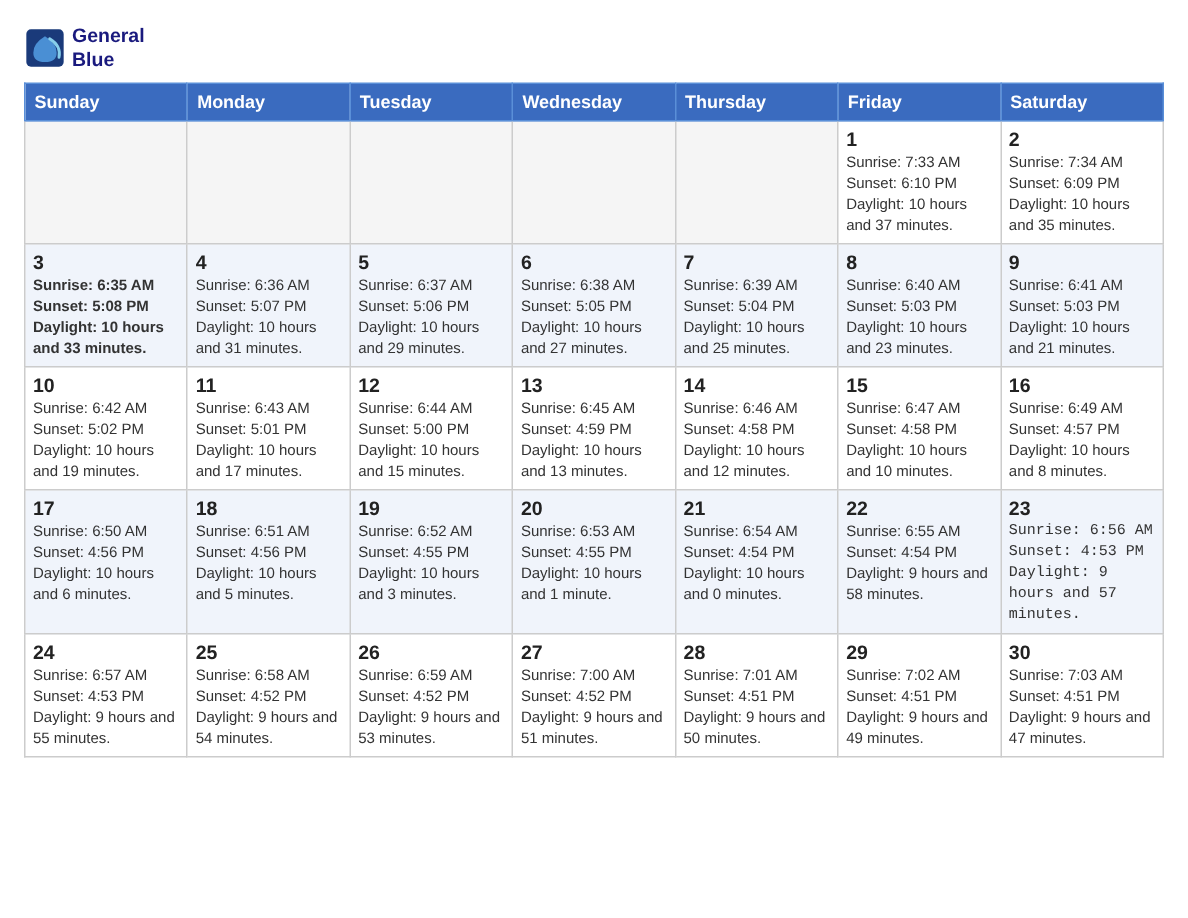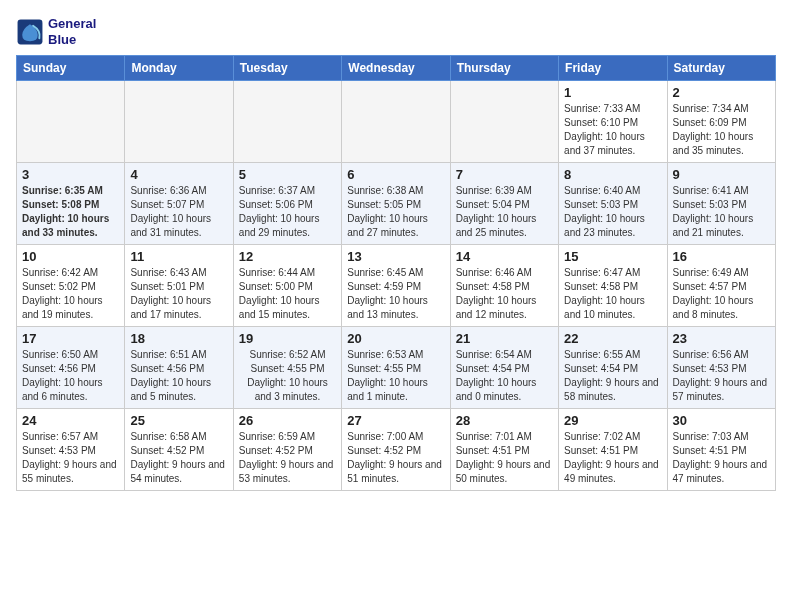--- a/index.html
+++ b/index.html
@@ -240,21 +240,21 @@
 Daylight: 10 hours and 6 minutes.</div>
         </td>
         <td>
           <div class="day-number">18</div>
           <div class="day-info" style="white-space: pre-line;">Sunrise: 6:51 AM
 Sunset: 4:56 PM
 Daylight: 10 hours and 5 minutes.</div>
         </td>
         <td>
           <div class="day-number">19</div>
-          <div class="day-info" style="white-space: pre-line; text-align: center;">Sunrise: 6:52 AM
+          <div class="day-info" style="white-space: pre-line;">Sunrise: 6:52 AM
 Sunset: 4:55 PM
 Daylight: 10 hours and 3 minutes.</div>
         </td>
         <td>
           <div class="day-number">20</div>
           <div class="day-info" style="white-space: pre-line;">Sunrise: 6:53 AM
 Sunset: 4:55 PM
 Daylight: 10 hours and 1 minute.</div>
         </td>
         <td>
@@ -264,21 +264,21 @@
 Daylight: 10 hours and 0 minutes.</div>
         </td>
         <td>
           <div class="day-number">22</div>
           <div class="day-info" style="white-space: pre-line;">Sunrise: 6:55 AM
 Sunset: 4:54 PM
 Daylight: 9 hours and 58 minutes.</div>
         </td>
         <td>
           <div class="day-number">23</div>
-          <div class="day-info" style="white-space: pre-line;">Sunrise: 6:56 AM
+          <div class="day-info" style="white-space: pre-line; font-family: Liberation Mono, monospace;">Sunrise: 6:56 AM
 Sunset: 4:53 PM
 Daylight: 9 hours and 57 minutes.</div>
         </td>
       </tr>
       <tr>
         <td>
           <div class="day-number">24</div>
           <div class="day-info" style="white-space: pre-line;">Sunrise: 6:57 AM
 Sunset: 4:53 PM
 Daylight: 9 hours and 55 minutes.</div>

